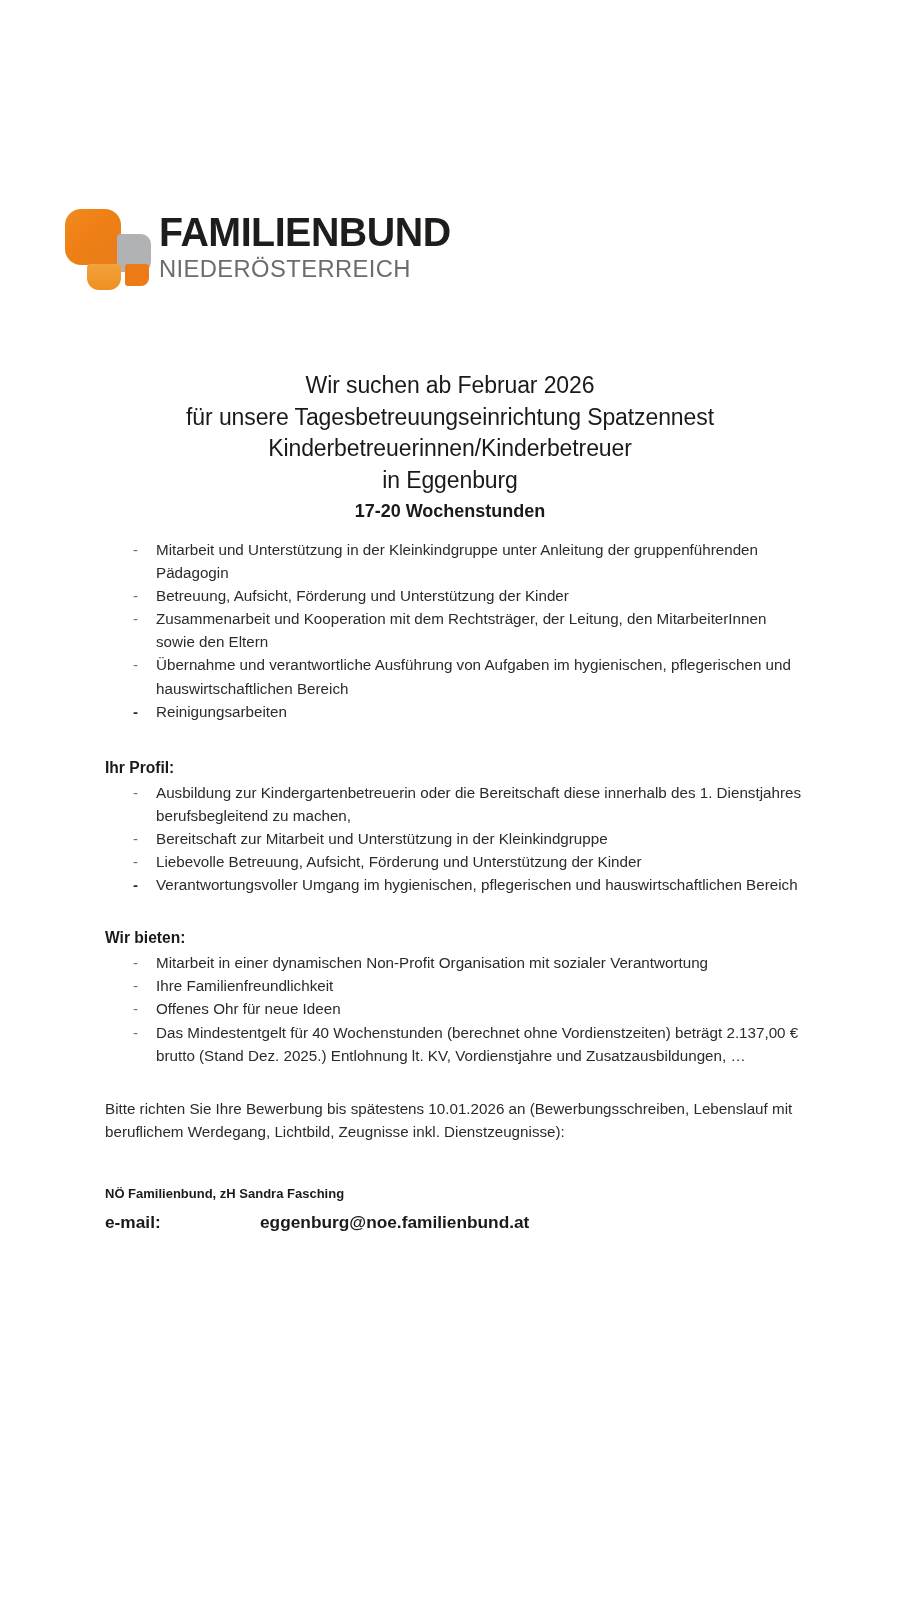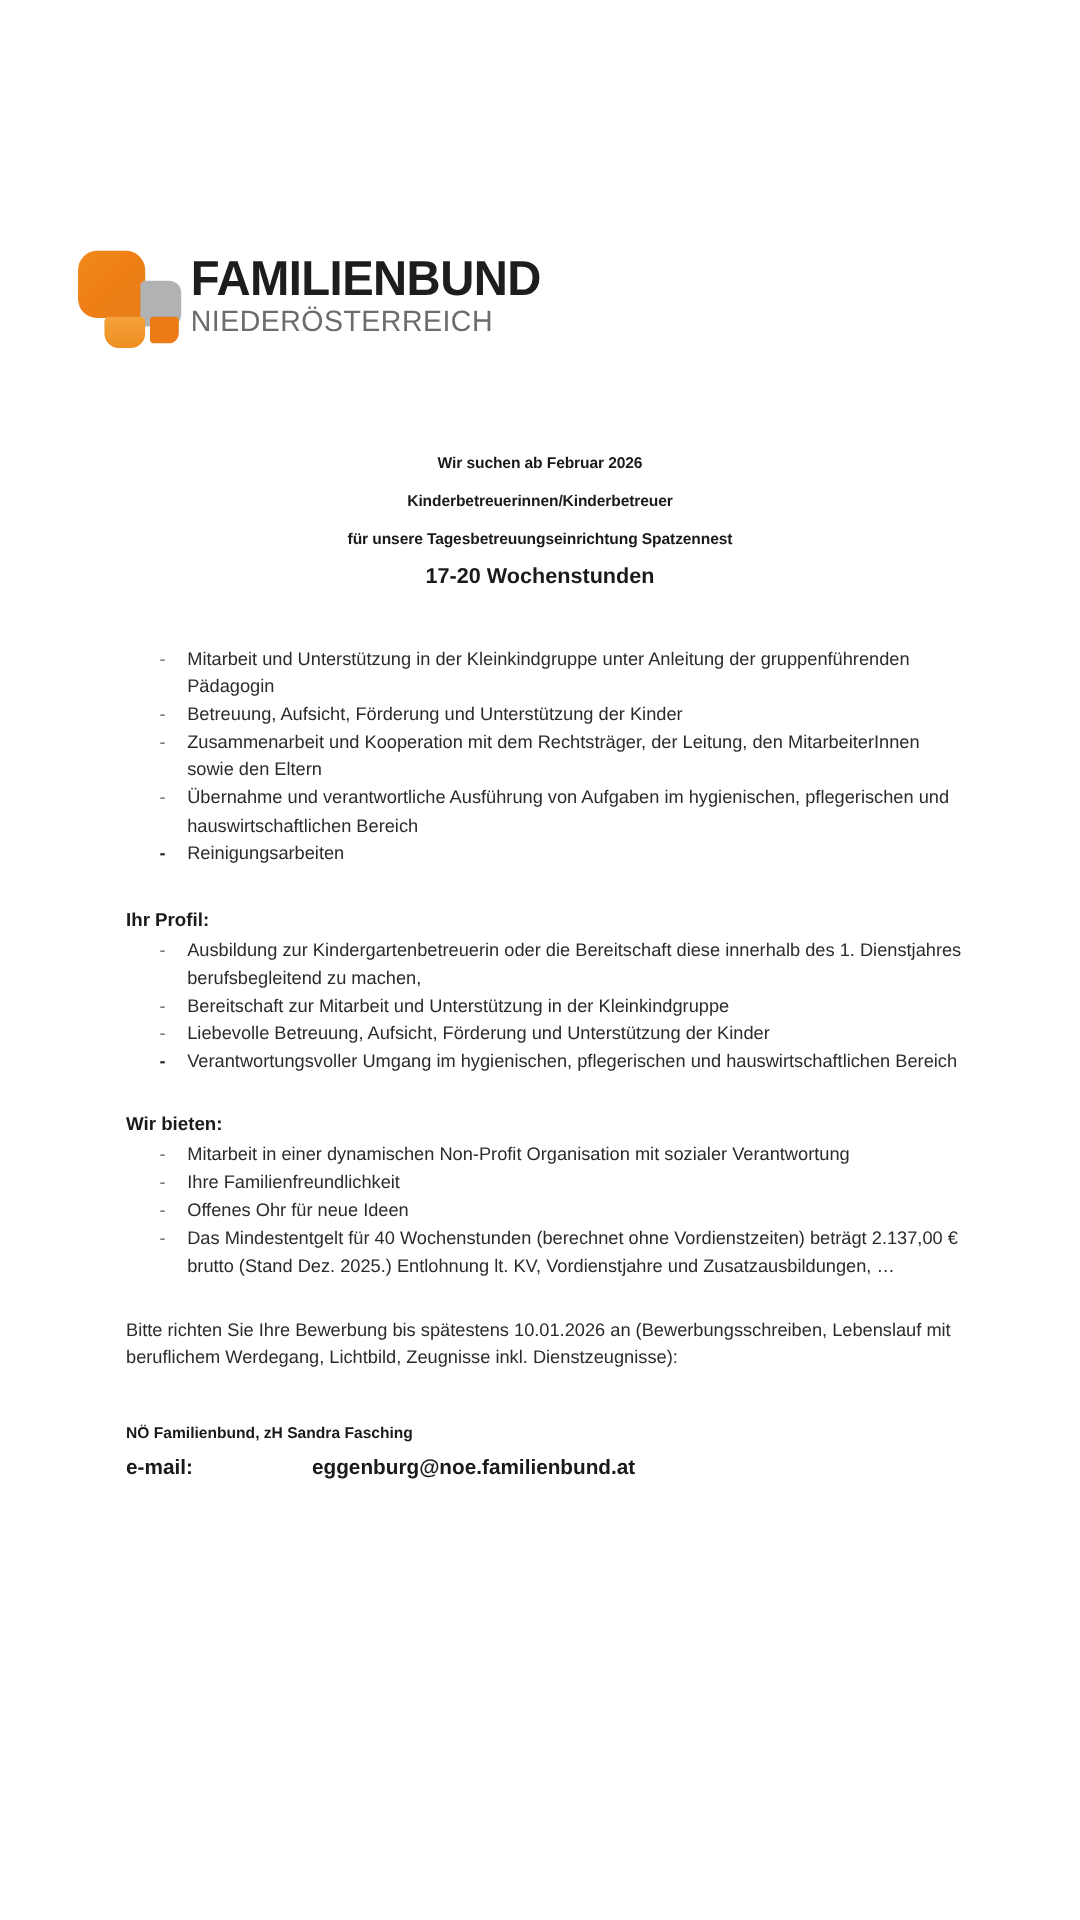--- a/index.html
+++ b/index.html
@@ -139,22 +139,22 @@
   
   .title-block {
     position: absolute;
     top: 370px;
     left: 0;
     width: 900px;
     text-align: center;
     color: #1a1a1a;
   }
   .title-block .t-line {
-    font-weight: 700;
-    font-size: 13px;
+    font-weight: 400;
+    font-size: 23px;
     line-height: 31.5px;
     letter-spacing: -0.1px;
   }
   .title-block .t-hours {
     font-weight: 700;
     font-size: 18px;
     line-height: 28px;
     margin-top: 1px;
   }
 
@@ -244,22 +244,23 @@
         <span class="logo-title">FAMILIENBUND</span>
         <span class="logo-sub">NIEDERÖSTERREICH</span>
       </div>
     </div>
 
 
   </div>
 
   <div class="title-block">
     <div class="t-line">Wir suchen ab Februar 2026</div>
+    <div class="t-line">für unsere Tagesbetreuungseinrichtung Spatzennest</div>
     <div class="t-line">Kinderbetreuerinnen/Kinderbetreuer</div>
-    <div class="t-line">für unsere Tagesbetreuungseinrichtung Spatzennest</div>
+    <div class="t-line">in Eggenburg</div>
     <div class="t-hours">17-20 Wochenstunden</div>
   </div>
 
   <div class="content">
 
     <div>
       <ul class="bullets">
         <li><span class="dash">-</span><span>Mitarbeit und Unterstützung in der Kleinkindgruppe unter Anleitung der gruppenführenden Pädagogin</span></li>
         <li><span class="dash">-</span><span>Betreuung, Aufsicht, Förderung und Unterstützung der Kinder</span></li>
         <li><span class="dash">-</span><span>Zusammenarbeit und Kooperation mit dem Rechtsträger, der Leitung, den MitarbeiterInnen sowie den Eltern</span></li>

